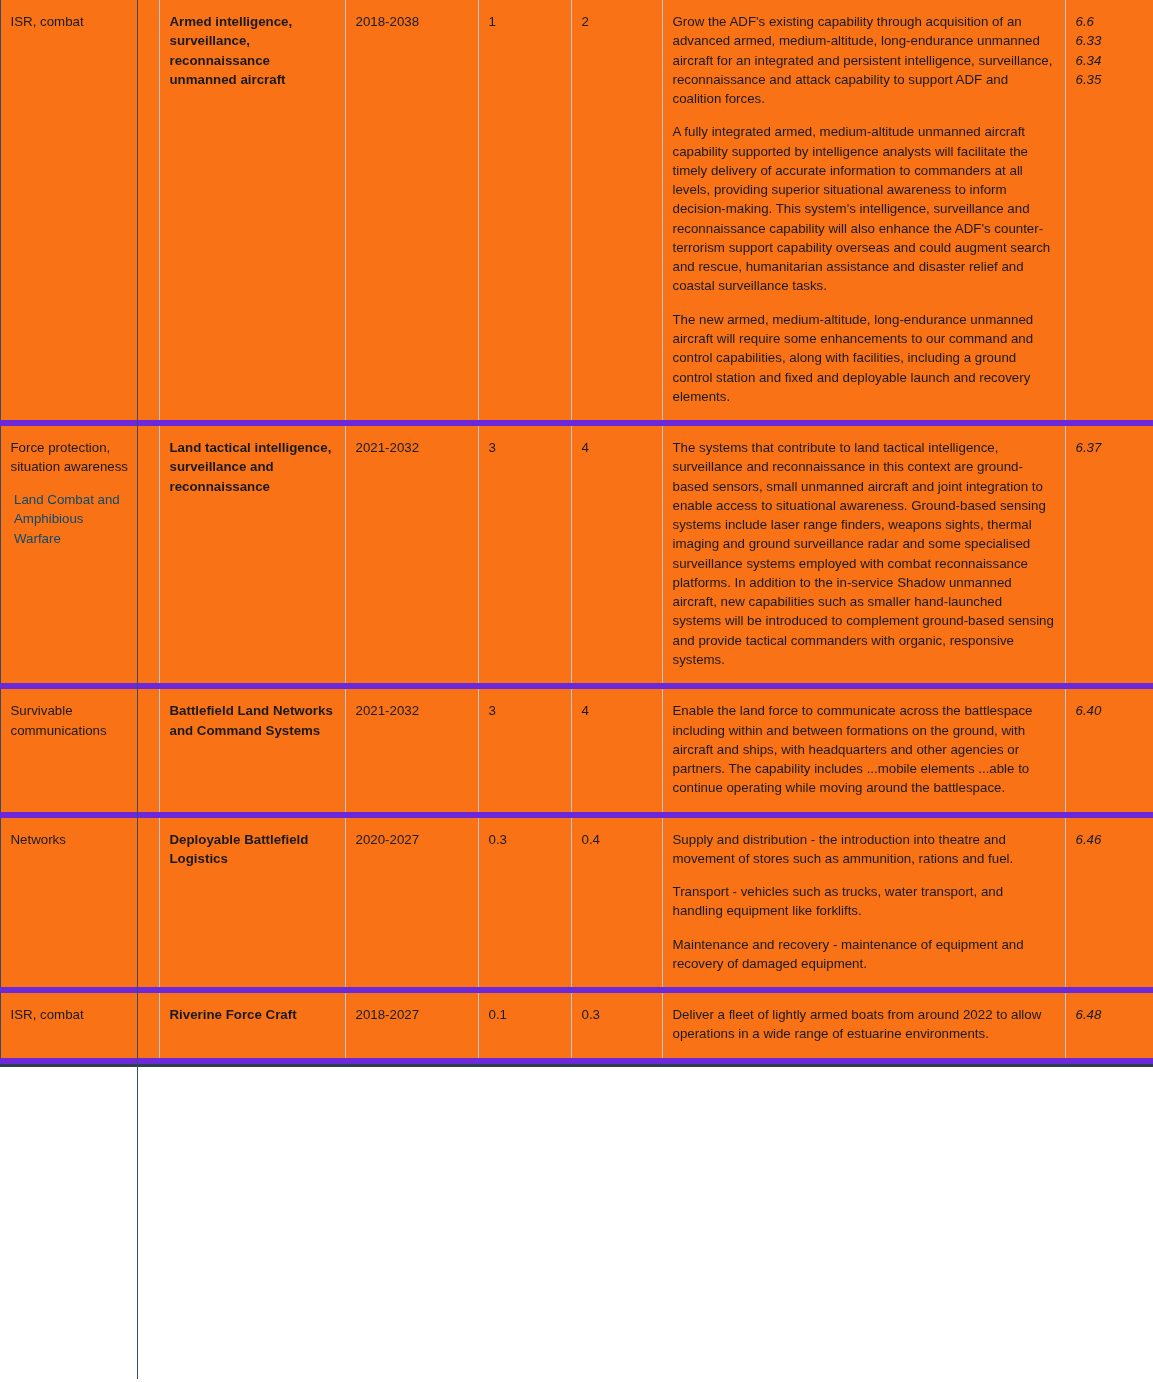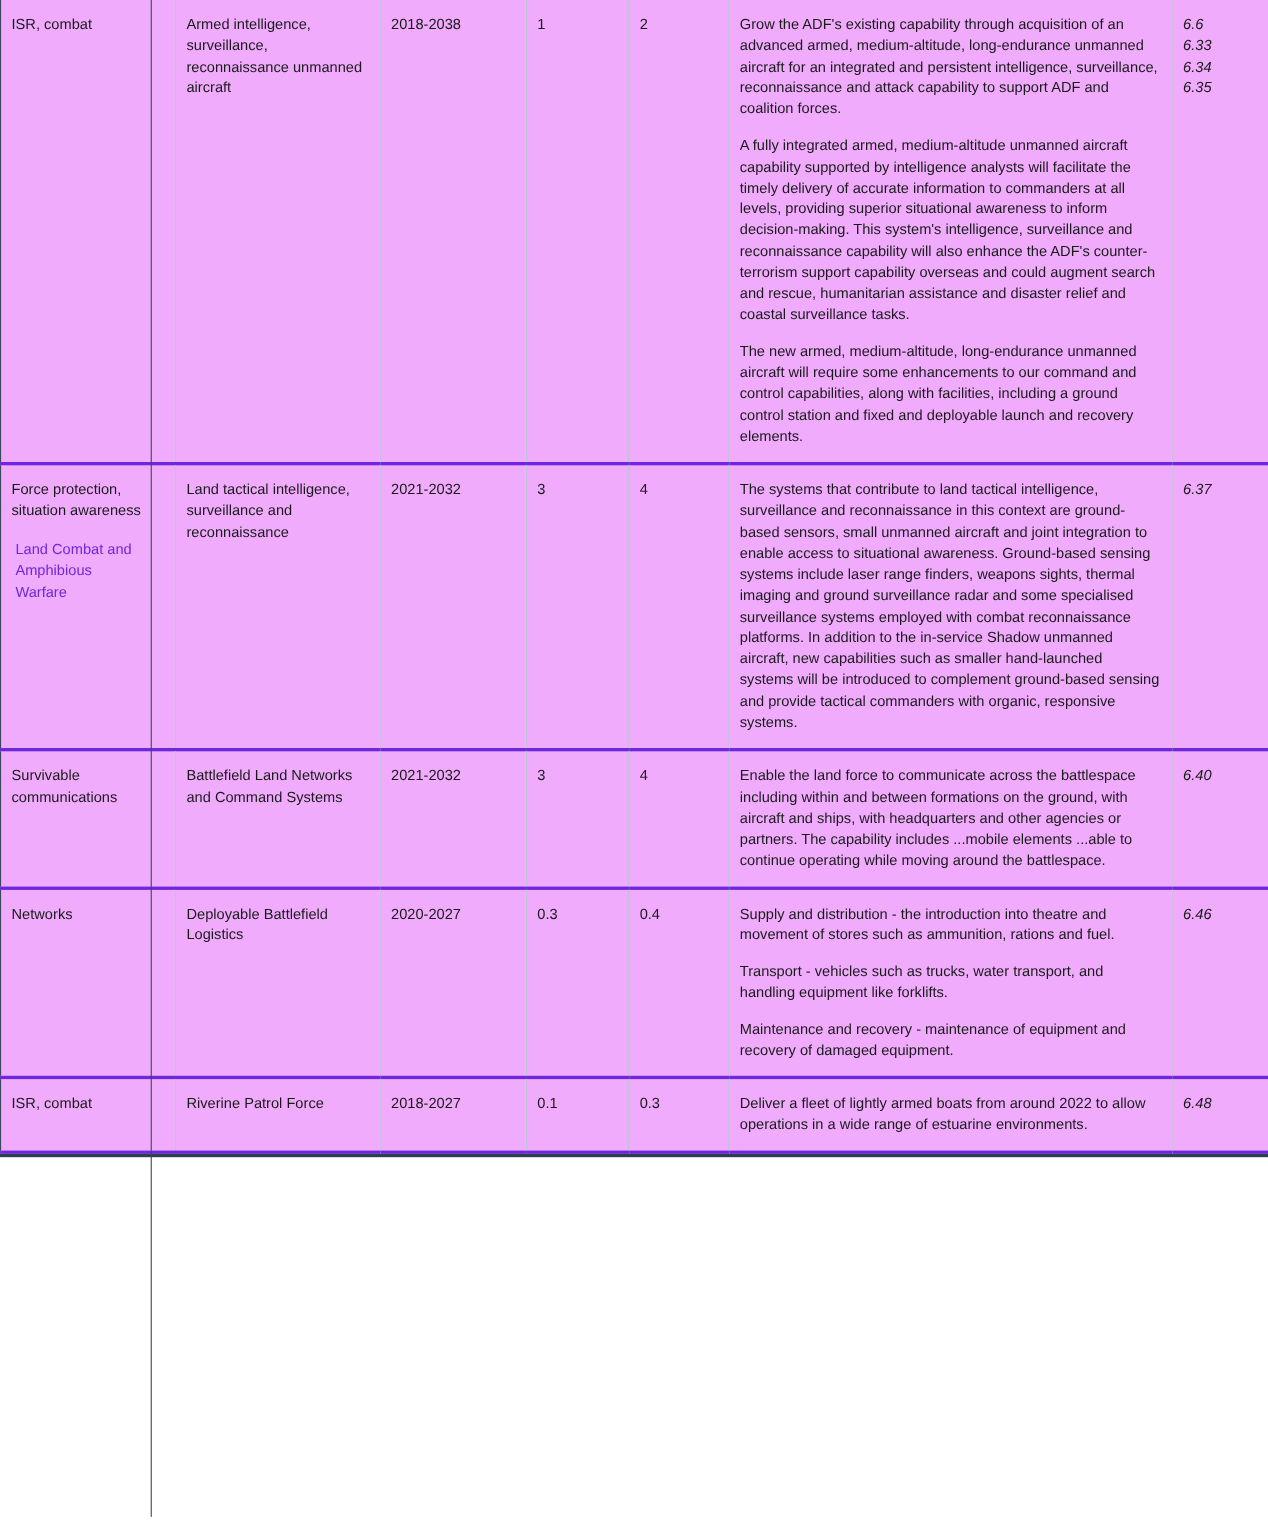--- a/index.html
+++ b/index.html
@@ -20,46 +20,46 @@
     box-sizing: border-box;
   }
   table.cap-table {
     border-collapse: collapse;
     width: 1153px;
     table-layout: fixed;
     background: #fdfaf0;
   }
   table.cap-table td {
     vertical-align: top;
-    border-bottom: 3px solid #6d28d9;
+    border-bottom: 6px solid #6d28d9;
     padding: 12px 10px 14px 10px;
     font-size: 13.3px;
     line-height: 1.45;
     color: #1a1a1a;
-    background: #f0abfc;
+    background: #f97316;
   }
   
   td.group-cell {
     background: #ffffff;
     border-bottom: none;
     border-right: 1px solid #3a4a5a;
     padding: 0;
     position: relative;
   }
   .group-label {
     position: absolute;
     left: 14px;
     top: 655px;
     width: 118px;
     font-size: 13.3px;
     line-height: 1.45;
-    color: #6d28d9;
+    color: #0c4a6e;
   }
   td.c-theme   { width: 138px; }
-  td.c-project { width: 165px; }
+  td.c-project { width: 165px; font-weight: bold; }
   td.c-years   { width: 112px; margin-left: 11px; }
   td.c-low     { width: 72px;  text-align: left; }
   td.c-high    { width: 70px;  text-align: left; }
   td.c-desc    { width: 382px; }
   td.c-ref     { width: 76px; border-right: none; }
 
   td.c-theme, td.c-project, td.c-years, td.c-low, td.c-high, td.c-desc {
     border-right: 1px solid #b9c6d4;
   }
   td.c-ref { border-left: 1px solid #b9c6d4; }
@@ -153,21 +153,21 @@
           <p class="desc-p">Transport - vehicles such as trucks, water transport, and handling equipment like forklifts.</p>
           <p class="desc-p">Maintenance and recovery - maintenance of equipment and recovery of damaged equipment.</p>
         </td>
         <td class="c-ref">
           <span class="ref-line">6.46</span>
         </td>
       </tr>
 
       <tr>
         <td class="c-theme">ISR, combat</td>
-        <td class="c-project">Riverine Patrol Force</td>
+        <td class="c-project">Riverine Force Craft</td>
         <td class="c-years">2018-2027</td>
         <td class="c-low">0.1</td>
         <td class="c-high">0.3</td>
         <td class="c-desc">
           <p class="desc-p">Deliver a fleet of lightly armed boats from around 2022 to allow operations in a wide range of estuarine environments.</p>
         </td>
         <td class="c-ref">
           <span class="ref-line">6.48</span>
         </td>
       </tr>

